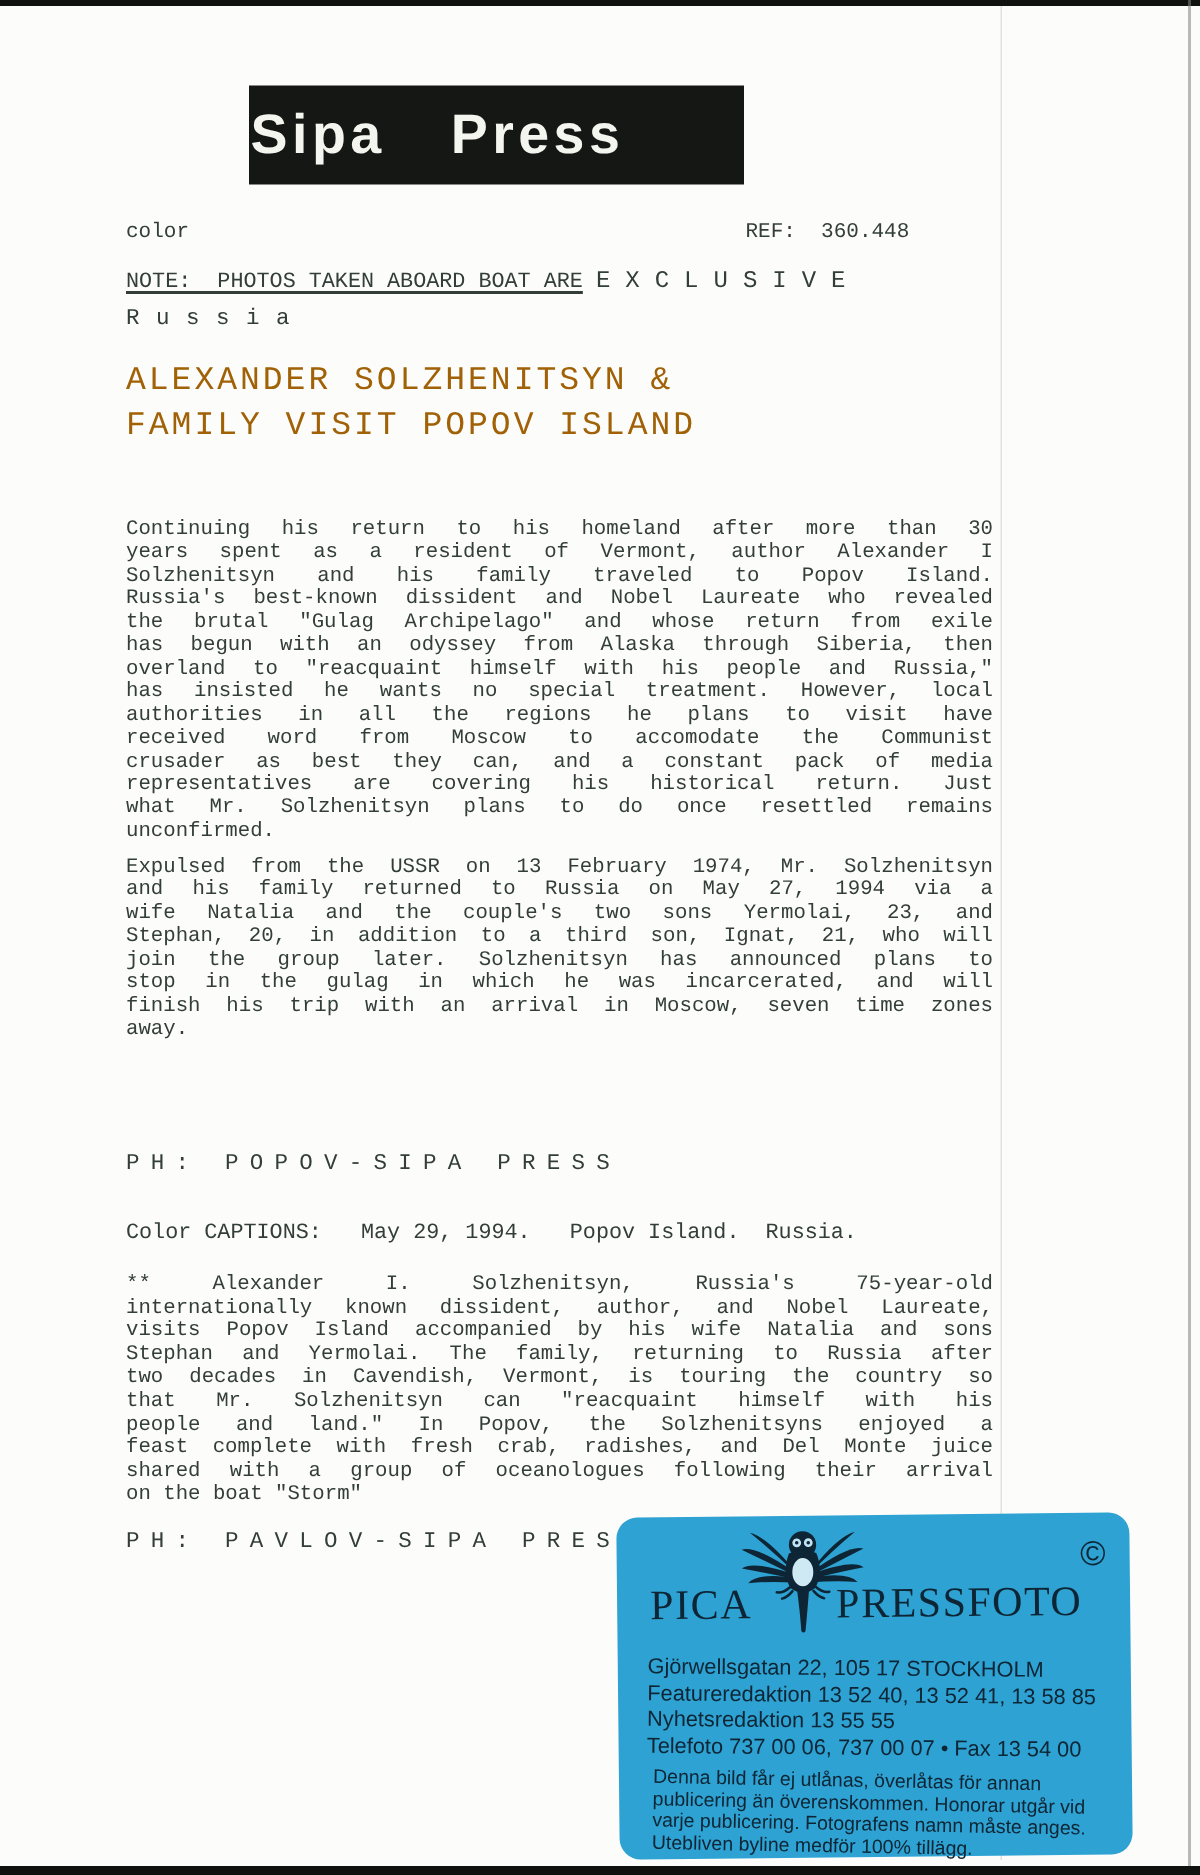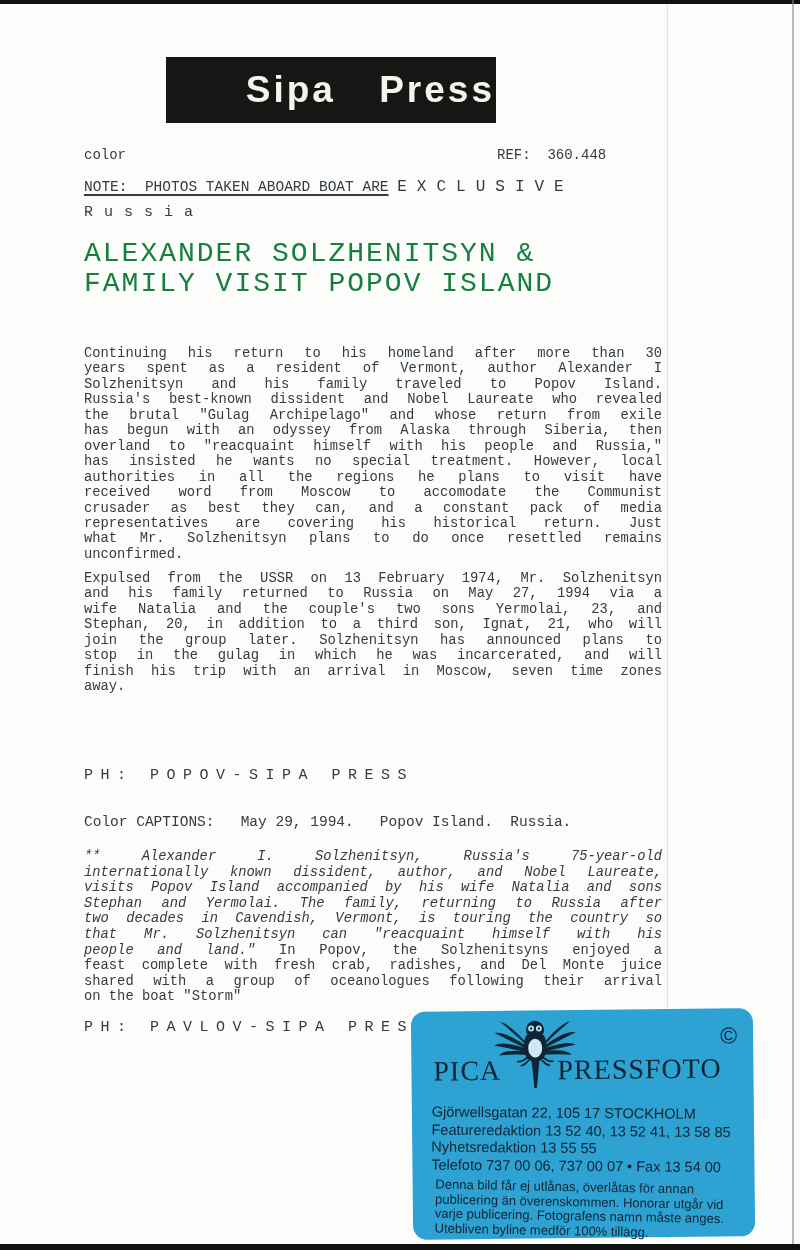--- a/index.html
+++ b/index.html
@@ -8,54 +8,54 @@
     background:#fcfcfa;overflow:hidden;
     font-family:"Liberation Mono",monospace;color:#333e3a;
   }
   .strip-top{position:absolute;left:0;top:0;width:100%;height:4px;background:#101210;}
   .strip-bottom{position:absolute;left:0;top:1244px;width:100%;height:6px;background:#101210;}
   .edge-right{position:absolute;top:0;left:792px;width:2px;height:100%;background:#83837b;opacity:.55;}
   .crease{position:absolute;top:4px;left:667px;width:1px;height:1236px;background:#e2e2db;}
 
   .logo-box{
     position:absolute;left:167px;top:58px;width:328px;height:64px;
-    background:#141714;display:flex;align-items:center;justify-content:flex-end;
+    background:#141714;display:flex;align-items:center;justify-content:flex-start;
     box-shadow:0 0 0 1px #141714;
   }
   .logo-box span{
     font-family:"Liberation Sans",sans-serif;font-weight:700;font-size:37px;
     color:#f5f5ef;letter-spacing:3px;word-spacing:30px;
   }
 
   .mono{white-space:pre;}
   .meta-row{position:absolute;left:84px;top:147px;width:600px;font-size:14px;}
   .meta-row .ref{position:absolute;left:413px;top:0;}
 
   .note-line{position:absolute;left:84px;top:178px;font-size:14.5px;}
   .u{white-space:pre;text-decoration:underline;text-underline-offset:3px;text-decoration-thickness:1.5px;}
   .exp{font-size:16px;letter-spacing:10px;white-space:pre;}
 
   .country{position:absolute;left:84px;top:204px;font-size:15px;letter-spacing:11px;}
 
   .headline{
     position:absolute;left:84px;top:239px;margin:0;font-weight:400;
-    font-size:28px;line-height:30px;letter-spacing:2px;color:#15803d;
+    font-size:22px;line-height:30px;letter-spacing:2px;color:#a16207;
   }
 
   .para{position:absolute;left:84px;width:578px;}
   .p1{top:346px;}
   .p2{top:571px;}
   .pc{top:849px;}
   .bline{
     font-size:13.8px;line-height:15.45px;
     text-align:justify;text-align-last:justify;
   }
   .pc .bline{line-height:15.6px;}
   .nl{text-align-last:left;}
-  .it{font-style:italic;}
+  .it{}
 
   .please-note{position:absolute;left:84px;top:726px;font-size:15.3px;}
   .credit{position:absolute;left:84px;top:767px;font-size:15px;letter-spacing:7.5px;}
   .credit2{top:1019px;}
   .captions-intro{position:absolute;left:84px;top:814px;font-size:14.5px;white-space:pre;}
 
   .sticker{
     position:absolute;left:412px;top:1010px;width:342px;height:228px;
     background:#2ea2d2;border-radius:14px;transform:rotate(-0.6deg);
     color:#0d2534;z-index:5;

